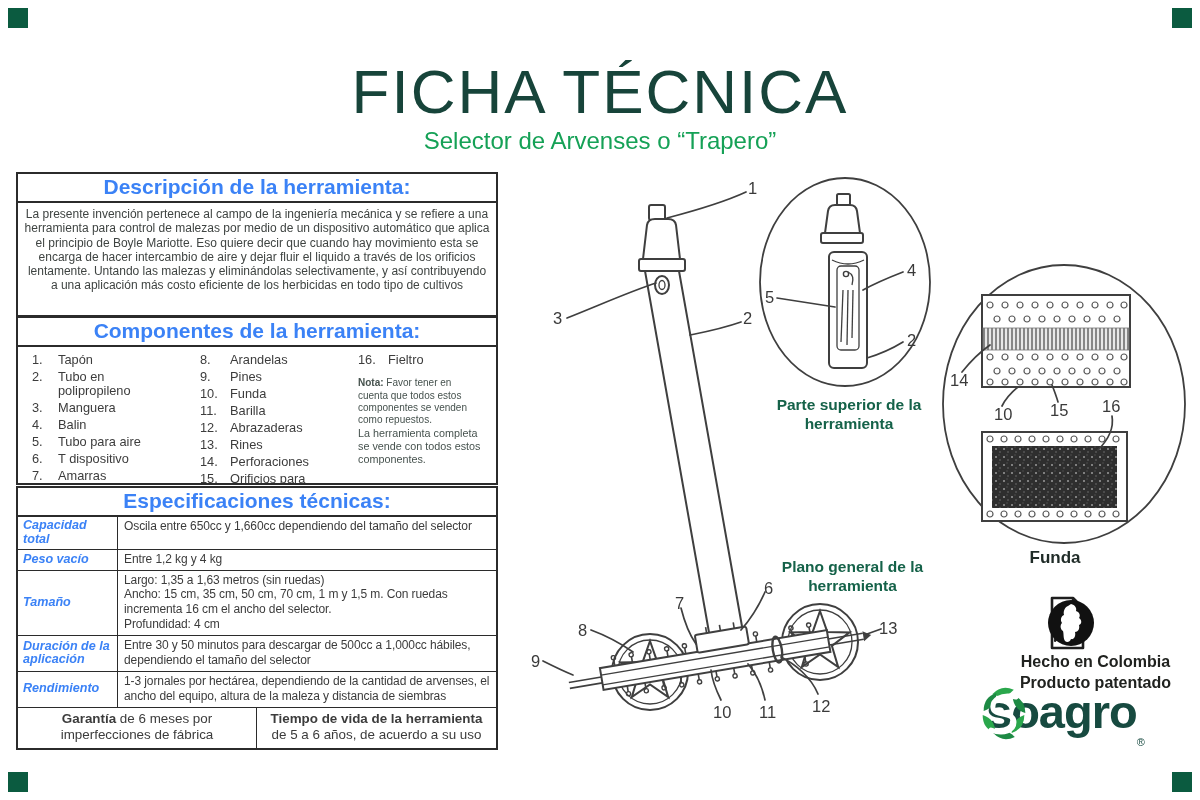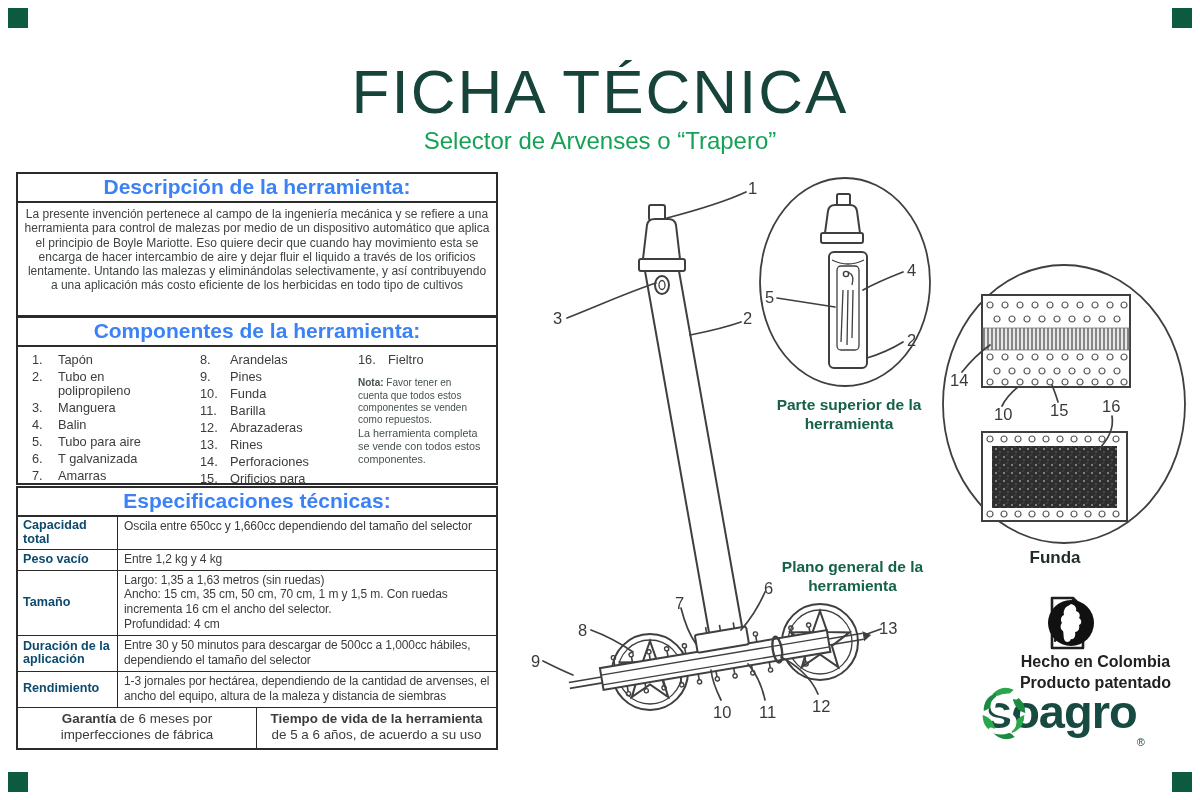--- a/index.html
+++ b/index.html
@@ -41,22 +41,22 @@
   .comp-item { display:grid; grid-template-columns:30px 1fr; font-size:12.8px; line-height:1.13; color:#3c3c3c; margin-bottom:2.5px; }
   .comp-col1 .comp-item { grid-template-columns:26px 1fr; padding-right:30px; }
   .comp-col2 .comp-item { grid-template-columns:30px 1fr; padding-right:26px; }
   .comp-note { margin-top:10px; font-size:10px; line-height:1.23; color:#46524e; }
   .comp-note .nb { font-weight:bold; }
   .comp-note2 { font-size:10.8px; line-height:1.23; color:#46524e; }
 
   .spec-box { top:486px; }
   .spec-row { display:grid; grid-template-columns:100px 1fr; border-top:1.6px solid #2b2b2b; }
   .spec-label {
-    font-weight:bold; font-size:12.6px; color:#0c4a6e; padding:2px 2px 2px 5px;
-    border-right:1.6px solid #2b2b2b; display:flex; align-items:center; line-height:1.1;
+    font-weight:bold; font-size:12.6px; color:#3b82f6; padding:2px 2px 2px 5px;
+    border-right:1.6px solid #2b2b2b; display:flex; align-items:center; line-height:1.1;font-style:italic;
   }
   .spec-value { padding:2px 5px 3px 6px; font-size:12px; line-height:1.24; color:#3c3c3c; letter-spacing:-0.1px; }
   .bottom-row { display:grid; grid-template-columns:1fr 1fr; border-top:1.6px solid #2b2b2b; text-align:center; }
   .bottom-cell { padding:3px 10px 4px; font-size:13.4px; line-height:1.26; color:#3c3c3c; }
   .bottom-cell.first { border-right:1.6px solid #2b2b2b; }
   .bcell-bold { font-weight:bold; }
 
   .green-caption {
     position:absolute; text-align:center; font-size:15.5px; font-weight:bold;
     color:#156249; line-height:1.25;
@@ -121,21 +121,21 @@
         <div class="comp-item">
             <span>4.</span>
             <span>Balin</span>
           </div>
         <div class="comp-item">
             <span>5.</span>
             <span>Tubo para aire</span>
           </div>
         <div class="comp-item">
             <span>6.</span>
-            <span>T galvanizada</span>
+            <span>T dispositivo</span>
           </div>
         <div class="comp-item">
             <span>7.</span>
             <span>Amarras</span>
           </div>
       </div>
       <div class="comp-col2">
         <div class="comp-item">
             <span>8.</span>
             <span>Arandelas</span>

